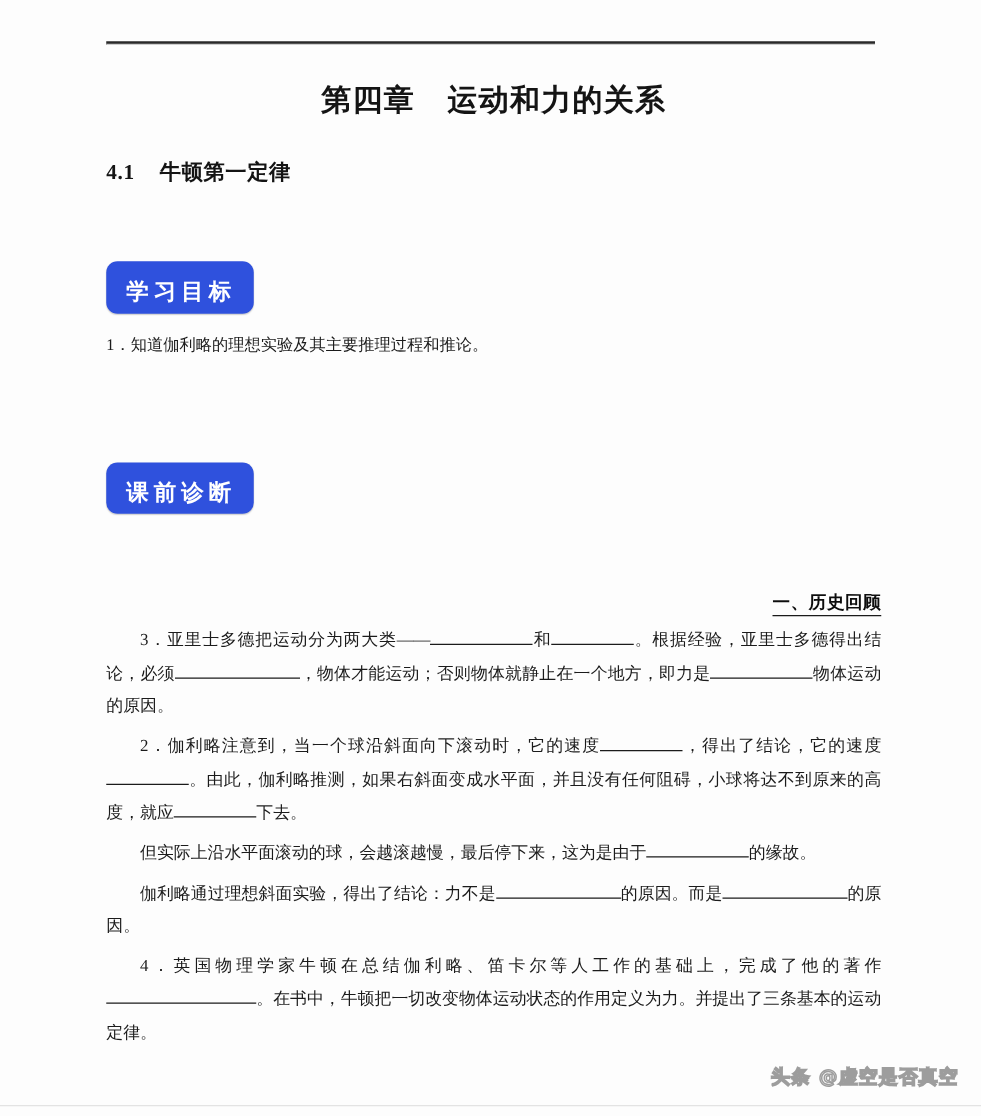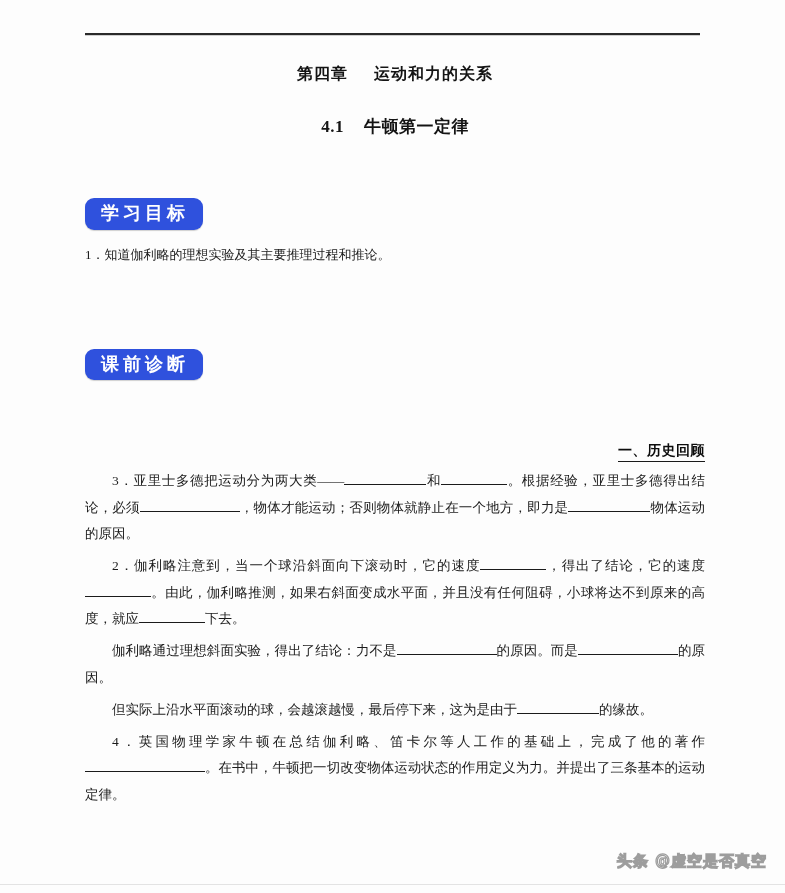--- a/index.html
+++ b/index.html
@@ -30,48 +30,48 @@
     border-bottom: 1px solid #cfcfcf;
   }
   .content {
     position: absolute;
     left: 85px;
     top: 50px;
     width: 620px;
   }
   .chapter-title {
     text-align: center;
-    font-size: 16px;
+    font-size: 24px;
     font-weight: bold;
     letter-spacing: 1px;
     margin: 14px 0 0 0;
     color: #141414;
   }
   .chapter-title .gap { display: inline-block; width: 26px; }
   .lesson-title {
-    text-align: center;
+    text-align: left;
     font-size: 17px;
     font-weight: bold;
     letter-spacing: 0.5px;
     margin: 30px 0 0 0;
     color: #141414;
   }
   .lesson-title .num {
     font-family: "Liberation Serif", serif;
   }
   .lesson-title .gap { display: inline-block; width: 20px; }
 
   .badge {
     display: inline-block;
     background: #2f51dd;
     color: #ffffff;
     font-weight: bold;
     font-size: 18px;
     letter-spacing: 4px;
-    padding: 4px 14px 5px 16px;
+    padding: 14px 14px 5px 16px;
     border-radius: 9px;
     box-shadow: 0 1px 1px rgba(0,0,0,0.18);
     line-height: 1.25;
     font-family: "DejaVu Sans", "Liberation Sans", sans-serif;
   }
   .badge-row { margin: 0; }
   .badge-row.goals { margin-top: 60px; }
   .badge-row.diag  { margin-top: 82px; }
 
   .obj-list {
@@ -171,23 +171,23 @@
     </div>
 
     <div class="sec-head-wrap first">
       <span class="sec-head">一、历史回顾</span>
     </div>
 
     <p class="body indent"><span>3．亚里士多德把运动分为两大类——</span><span class="blank b-lg"></span><span>和</span><span class="blank b-md"></span><span>。根据经验，亚里士多德得出结论，必须</span><span class="blank b-xl"></span><span>，物体才能运动；否则物体就静止在一个地方，即力是</span><span class="blank b-lg"></span><span>物体运动的原因。</span></p>
 
     <p class="body indent"><span>2．伽利略注意到，当一个球沿斜面向下滚动时，它的速度</span><span class="blank b-md"></span><span>，得出了结论，它的速度</span><span class="blank b-md"></span><span>。由此，伽利略推测，如果右斜面变成水平面，并且没有任何阻碍，小球将达不到原来的高度，就应</span><span class="blank b-md"></span><span>下去。</span></p>
 
+    <p class="body indent"><span>但实际上沿水平面滚动的球，会越滚越慢，最后停下来，这为是由于</span><span class="blank b-lg"></span><span>的缘故。</span></p>
+
     <p class="body indent"><span>伽利略通过理想斜面实验，得出了结论：力不是</span><span class="blank b-xl"></span><span>的原因。而是</span><span class="blank b-xl"></span><span>的原因。</span></p>
-
-    <p class="body indent"><span>但实际上沿水平面滚动的球，会越滚越慢，最后停下来，这为是由于</span><span class="blank b-lg"></span><span>的缘故。</span></p>
 
 
     <p class="body indent"><span>4．英国物理学家牛顿在总结伽利略、笛卡尔等人工作的基础上，完成了他的著作</span><span class="blank b-xxl"></span><span>。在书中，牛顿把一切改变物体运动状态的作用定义为力。并提出了三条基本的运动定律。</span></p>
 
   </div>
 
   <div class="watermark"><span>头条</span> <span class="at">@</span><span>虚空是否真空</span></div>
 
   <div class="bottom-rule"></div>
 

